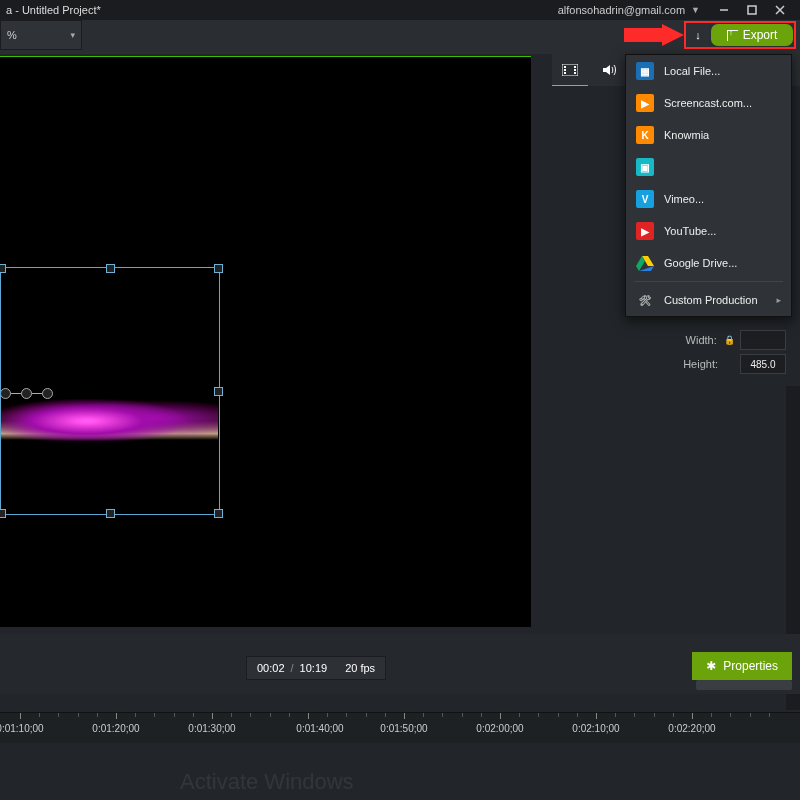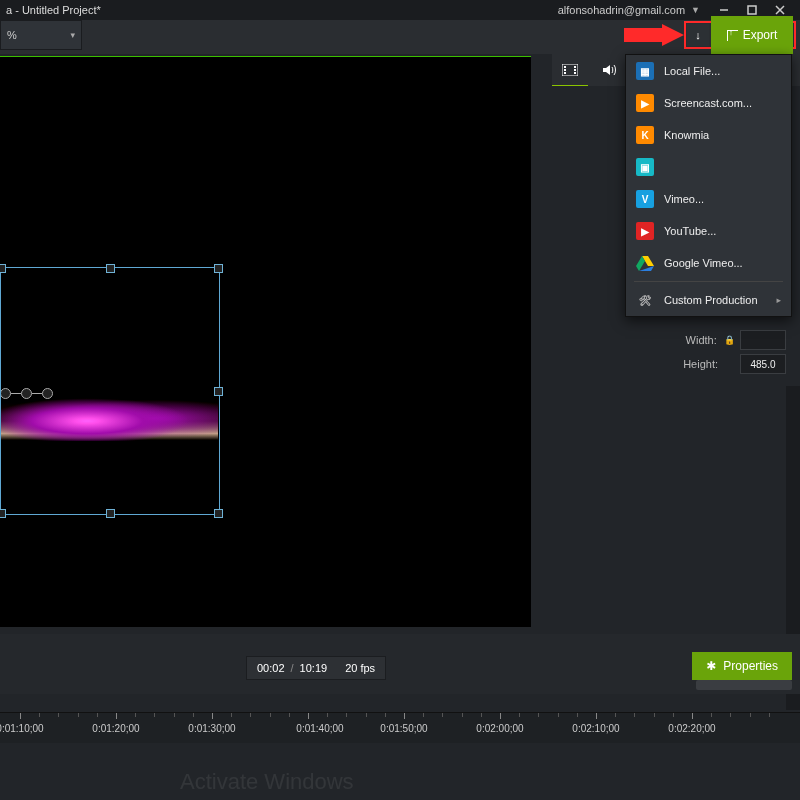--- a/index.html
+++ b/index.html
@@ -13,21 +13,21 @@
 .winbtn{width:28px;height:20px;display:inline-flex;align-items:center;justify-content:center;color:#ccc;}
 .winbtn svg{width:10px;height:10px;stroke:#ccc;stroke-width:1.5;fill:none;}
 
 
 #toolbar{height:34px;background:#2a2d31;position:relative;}
 #zoombox{position:absolute;left:0;top:0;height:30px;width:82px;background:#2f3338;border:1px solid #1a1c1f;display:flex;align-items:center;padding-left:6px;box-sizing:border-box;}
 #zoombox::after{content:'▾';position:absolute;right:6px;color:#aaa;font-size:9px;}
 
 #exporthl{position:absolute;right:4px;top:1px;width:112px;height:28px;border:2px solid #ff2a2a;box-sizing:border-box;display:flex;align-items:center;}
 #dlbtn{width:22px;height:22px;background:#2c3034;margin:1px;display:flex;align-items:center;justify-content:center;color:#fff;font-size:11px;}
-#exportbtn{flex:1;height:38px;margin:1px;background:#6aa40a;display:flex;align-items:center;justify-content:center;gap:5px;color:#fff;font-size:12px;font-weight:500;}
+#exportbtn{flex:1;height:22px;margin:1px;background:#6aa40a;display:flex;align-items:center;justify-content:center;gap:5px;color:#fff;font-size:12px;font-weight:500;border-radius:7px;}
 #exportbtn .share{width:10px;height:10px;border:1px solid #fff;border-bottom:none;border-right:none;position:relative;}
 #exportbtn .share::after{content:'↑';position:absolute;left:1px;top:-4px;font-size:9px;}
 
 #arrow{position:absolute;right:116px;top:4px;width:60px;height:22px;}
 #arrow svg{width:60px;height:22px;}
 
 
 #tabbar{position:absolute;left:552px;right:0;top:54px;height:32px;background:#2a2d31;border-bottom:1px solid #111;}
 #tabbar .tab{display:inline-flex;width:36px;height:32px;align-items:center;justify-content:center;color:#eee;}
 #tabbar .tab.active{position:relative;}
@@ -224,21 +224,21 @@
       <span>YouTube...</span>
     </div>
   <div class="mi">
       <span class="ico" style="background:transparent">
         <svg width="18" height="18" viewBox="0 0 18 18">
           <polygon points="6,2 12,2 18,12 12,12" fill="#ffce00"></polygon>
           <polygon points="0,12 6,2 9,7 3,17" fill="#11a861"></polygon>
           <polygon points="3,17 18,12 15,17" fill="#2a7ee0"></polygon>
         </svg>
       </span>
-      <span>Google Vimeo...</span>
+      <span>Google Drive...</span>
     </div>
   <div class="sep"></div>
   <div class="mi">
       <span class="ico" style="background:transparent;color:#bbb">🛠</span>
       <span>Custom Production</span>
       <span class="sub">▸</span>
     </div>
 </div>
 
 <div id="playarea">

